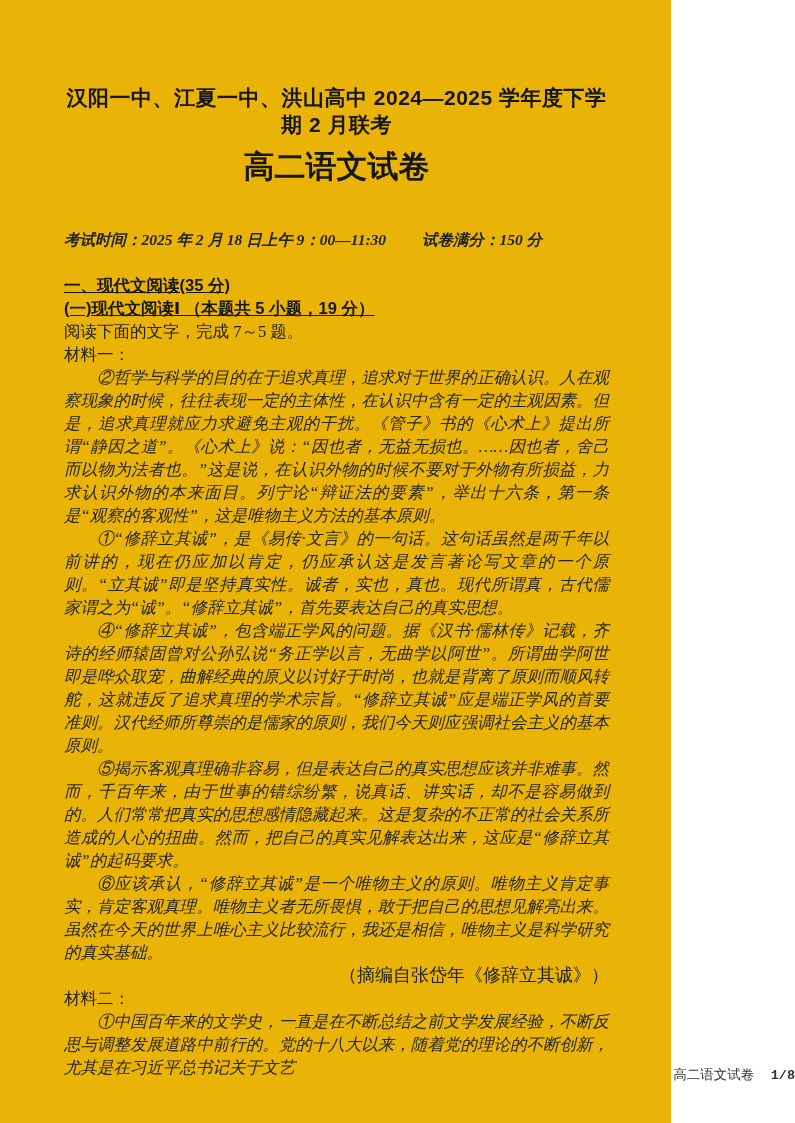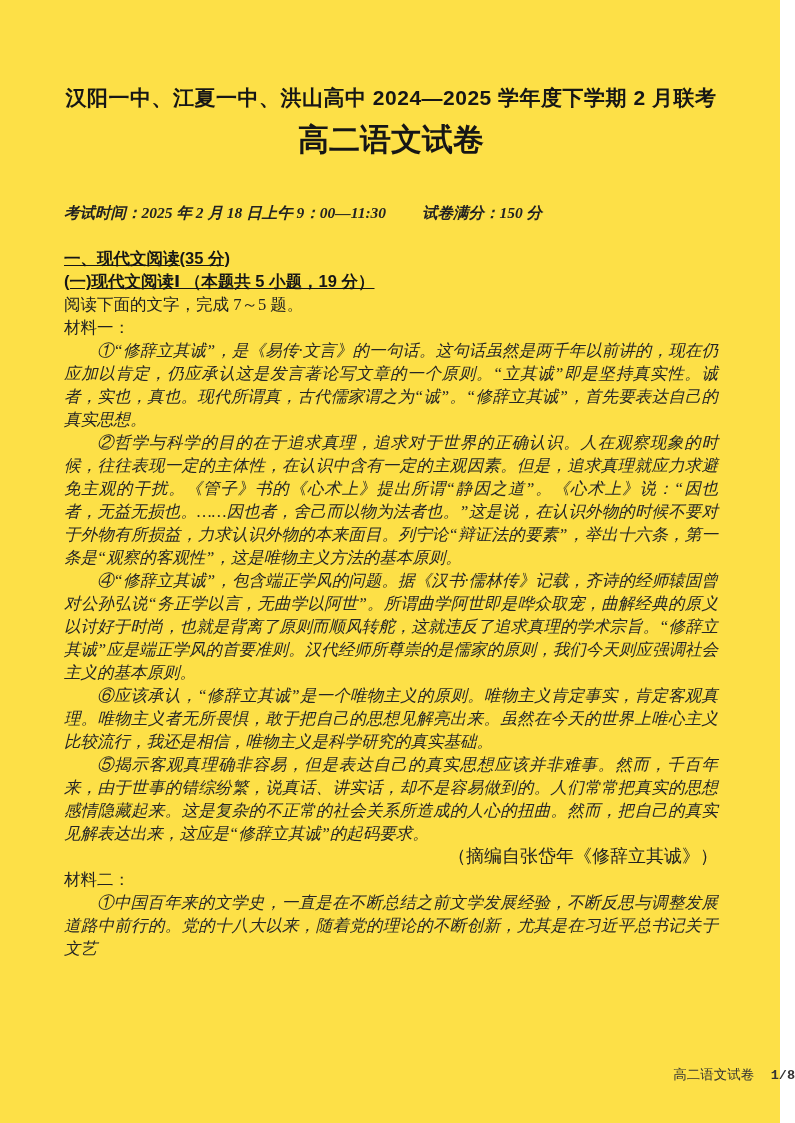--- a/index.html
+++ b/index.html
@@ -10,24 +10,24 @@
   body {
     width: 795px;
     height: 1123px;
     position: relative;
     overflow: hidden;
     color: #1f1f1f;
     font-family: "Liberation Serif", "DejaVu Serif", serif;
   }
   .page {
     box-sizing: border-box;
-    width: 780px;
+    width: 671px;
     height: 1123px;
     padding: 84px 62px 0 64px;
-    background: #fde047;
+    background: #eab308;
   }
   .school-line {
     text-align: center;
     font-family: "Liberation Sans", "DejaVu Sans", sans-serif;
     font-weight: 700;
     font-size: 21px;
     line-height: 27px;
     letter-spacing: 0.5px;
     color: #161616;
   }
@@ -120,25 +120,25 @@
     </div>
   </header>
 
   <main class="reading">
     <div class="sec-heading">一、现代文阅读(35 分)</div>
     <div class="sec-subheading">(一)现代文阅读Ⅰ （本题共 5 小题，19 分）</div>
     <div class="instruction">阅读下面的文字，完成 7～5 题。</div>
 
     <div class="material-label">材料一：</div>
 
+    <p class="body-para">②哲学与科学的目的在于追求真理，追求对于世界的正确认识。人在观察现象的时候，往往表现一定的主体性，在认识中含有一定的主观因素。但是，追求真理就应力求避免主观的干扰。《管子》书的《心术上》提出所谓“静因之道”。《心术上》说：“因也者，无益无损也。……因也者，舍己而以物为法者也。”这是说，在认识外物的时候不要对于外物有所损益，力求认识外物的本来面目。列宁论“辩证法的要素”，举出十六条，第一条是“观察的客观性”，这是唯物主义方法的基本原则。</p>
     <p class="body-para">①“修辞立其诚”，是《易传·文言》的一句话。这句话虽然是两千年以前讲的，现在仍应加以肯定，仍应承认这是发言著论写文章的一个原则。“立其诚”即是坚持真实性。诚者，实也，真也。现代所谓真，古代儒家谓之为“诚”。“修辞立其诚”，首先要表达自己的真实思想。</p>
-    <p class="body-para">②哲学与科学的目的在于追求真理，追求对于世界的正确认识。人在观察现象的时候，往往表现一定的主体性，在认识中含有一定的主观因素。但是，追求真理就应力求避免主观的干扰。《管子》书的《心术上》提出所谓“静因之道”。《心术上》说：“因也者，无益无损也。……因也者，舍己而以物为法者也。”这是说，在认识外物的时候不要对于外物有所损益，力求认识外物的本来面目。列宁论“辩证法的要素”，举出十六条，第一条是“观察的客观性”，这是唯物主义方法的基本原则。</p>
     <p class="body-para">④“修辞立其诚”，包含端正学风的问题。据《汉书·儒林传》记载，齐诗的经师辕固曾对公孙弘说“务正学以言，无曲学以阿世”。所谓曲学阿世即是哗众取宠，曲解经典的原义以讨好于时尚，也就是背离了原则而顺风转舵，这就违反了追求真理的学术宗旨。“修辞立其诚”应是端正学风的首要准则。汉代经师所尊崇的是儒家的原则，我们今天则应强调社会主义的基本原则。</p>
+    <p class="body-para">⑤揭示客观真理确非容易，但是表达自己的真实思想应该并非难事。然而，千百年来，由于世事的错综纷繁，说真话、讲实话，却不是容易做到的。人们常常把真实的思想感情隐藏起来。这是复杂的不正常的社会关系所造成的人心的扭曲。然而，把自己的真实见解表达出来，这应是“修辞立其诚”的起码要求。</p>
     <p class="body-para">⑥应该承认，“修辞立其诚”是一个唯物主义的原则。唯物主义肯定事实，肯定客观真理。唯物主义者无所畏惧，敢于把自己的思想见解亮出来。虽然在今天的世界上唯心主义比较流行，我还是相信，唯物主义是科学研究的真实基础。</p>
-    <p class="body-para">⑤揭示客观真理确非容易，但是表达自己的真实思想应该并非难事。然而，千百年来，由于世事的错综纷繁，说真话、讲实话，却不是容易做到的。人们常常把真实的思想感情隐藏起来。这是复杂的不正常的社会关系所造成的人心的扭曲。然而，把自己的真实见解表达出来，这应是“修辞立其诚”的起码要求。</p>
 
     <p class="attribution">（摘编自张岱年《修辞立其诚》）</p>
 
     <div class="material-label">材料二：</div>
 
     <p class="body-para">①中国百年来的文学史，一直是在不断总结之前文学发展经验，不断反思与调整发展道路中前行的。党的十八大以来，随着党的理论的不断创新，尤其是在习近平总书记关于文艺</p>
   </main>
 
   <footer class="page-footer">
     <span>高二语文试卷</span>

